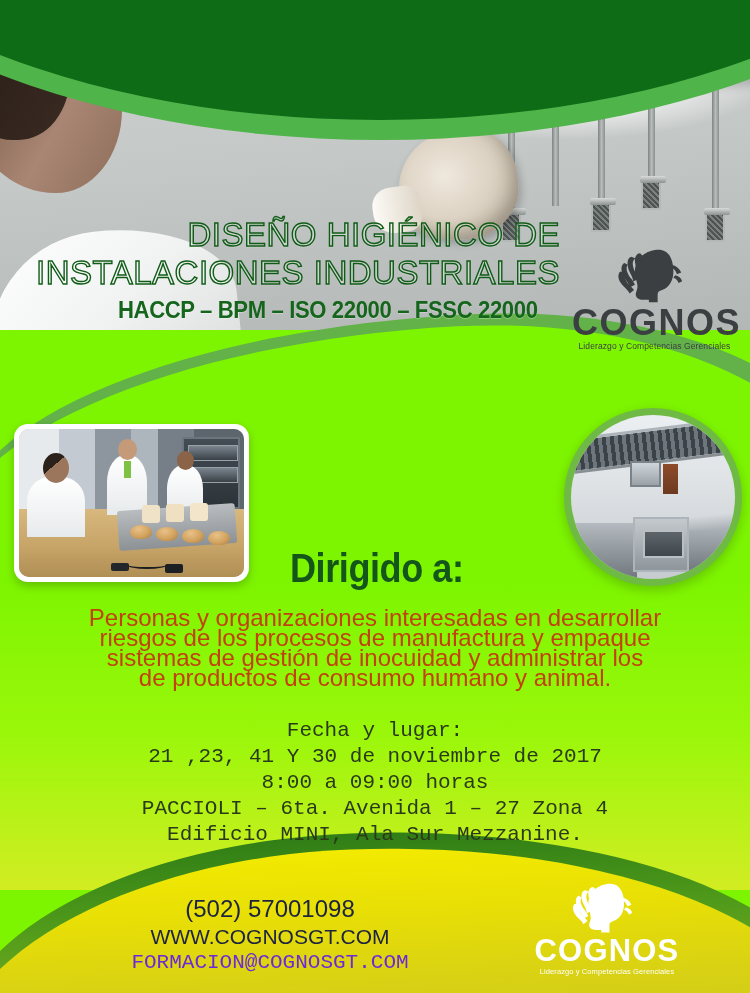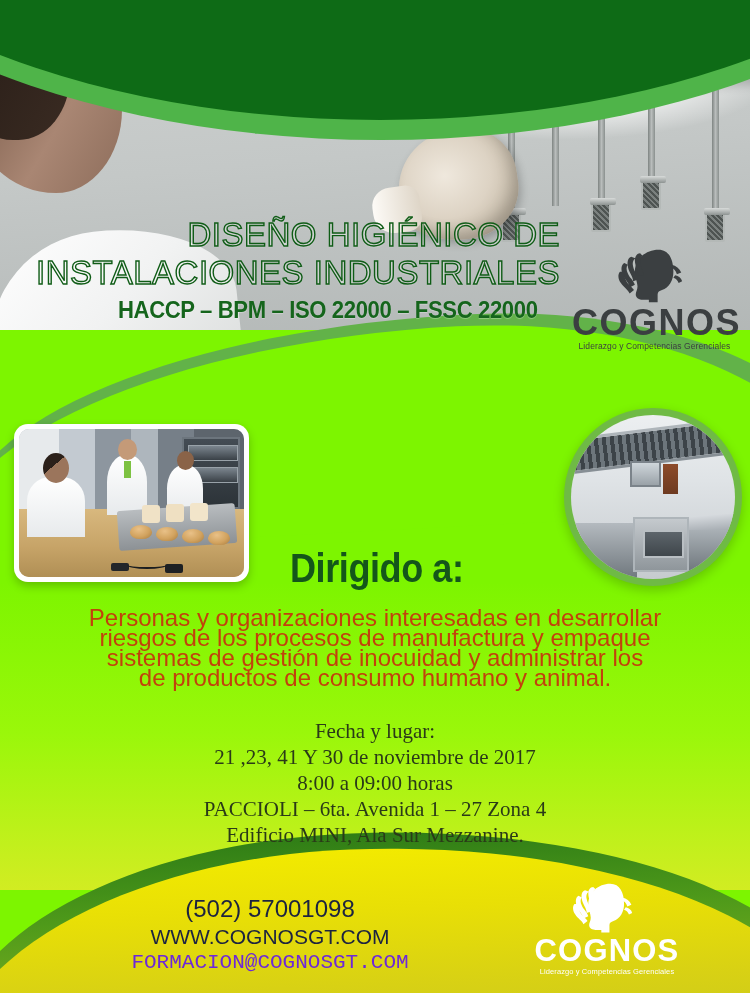--- a/index.html
+++ b/index.html
@@ -337,21 +337,21 @@
     font-size:24px;
     line-height:20px;
     color:#c2410c;
     white-space:nowrap;
   }
   .when {
     position:absolute; left:0; top:718px; width:750px;
     text-align:center; z-index:10;
   }
   .when p {
-    font-family:Liberation Serif, serif;
+    font-family:Liberation Mono, monospace;
     font-size:21px;
     line-height:26px;
     color:#2a3a18;
     white-space:nowrap;
   }
 
   
   .wave-bottom-dark {
     position:absolute; left:-50px; top:832px;
     width:880px; height:200px;

